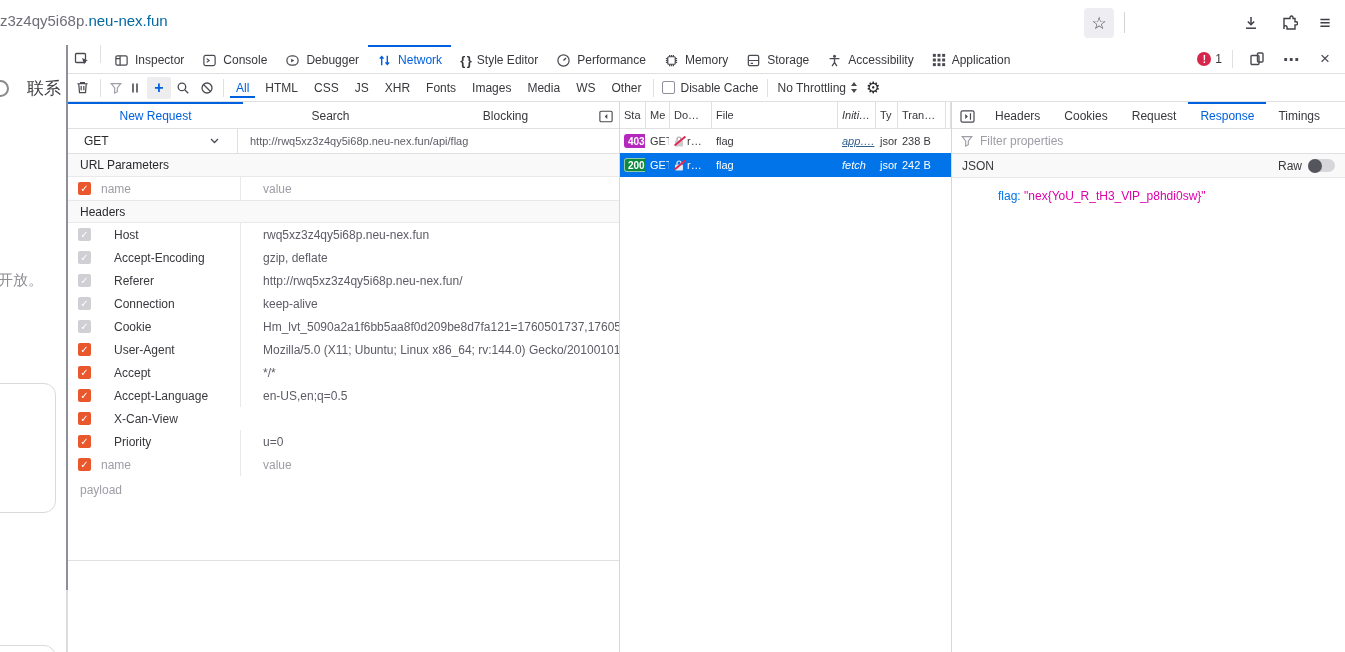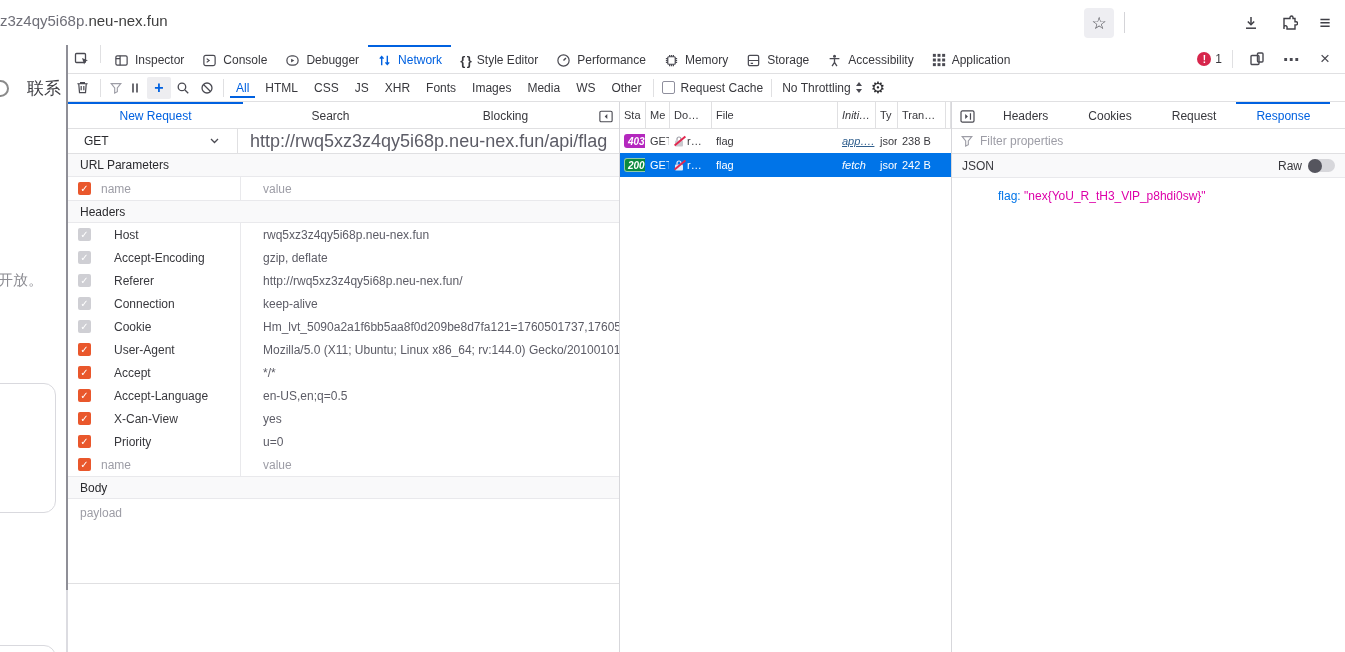--- a/index.html
+++ b/index.html
@@ -4,21 +4,21 @@
 <style>
   * { margin:0; padding:0; box-sizing:border-box; }
   html,body { background:#fff; }
   body { font-family:"Liberation Sans","DejaVu Sans",sans-serif; color:#38383d; }
   #root { position:relative; width:1345px; height:652px; background:#fff; overflow:hidden; }
 
   
   #chrome { position:absolute; left:0; top:0; width:1345px; height:45px; background:#fff; }
   #urlbar-text { position:absolute; left:0; top:12px; font-size:15px; white-space:nowrap; }
   #urlbar-text .muted { color:#6f6f78; }
-  #urlbar-text .host { color:#404040;text-align:center; }
+  #urlbar-text .host { color:#0369a1;text-align:center; }
   .chrome-btn { position:absolute; display:flex; align-items:center; justify-content:center; width:30px; height:30px; border-radius:4px; color:#3f3f46; }
   #star-btn { left:1084px; top:8px; background:#eeeef2; font-size:17px; }
   #chrome-divider { position:absolute; left:1124px; top:12px; width:1px; height:21px; background:#d4d4d8; }
   #dl-btn { left:1236px; top:8px; } #ext-btn { left:1274px; top:8px; }
   #menu-btn { left:1310px; top:8px; font-size:19px; }
 
   
   #page-strip { position:absolute; left:0; top:60px; width:66px; height:607px; background:#fff; overflow:hidden; }
   #strip-circle { position:absolute; left:-8px; top:20px; width:17px; height:17px; border:2px solid #8a8a8a; border-radius:50%; }
   #strip-nav { position:absolute; left:27px; top:17px; font-size:17px; color:#3d3d42; }
@@ -59,28 +59,28 @@
   #throttle { display:flex; align-items:center; gap:4px; white-space:nowrap; padding:0 6px; }
   #gear-btn { font-size:16px; padding:0 8px 0 2px; color:#2a2a2e; }
 
   
   #dt-content { flex:1; display:flex; min-height:0; }
   #pane-left { width:552px; border-right:1px solid #d7d7db; display:flex; flex-direction:column; }
   #pane-mid { width:332px; border-right:1px solid #d7d7db; font-size:11px; }
   #pane-right { flex:1; display:flex; flex-direction:column; min-width:0; }
 
   .panel-tabs { height:27px; display:flex; align-items:stretch; border-bottom:1px solid #e0e0e2; flex:0 0 27px; }
-  .panel-tab { display:flex; align-items:center; justify-content:center; border-top:2px solid transparent; padding:0 20px; color:#38383d; white-space:nowrap; }
+  .panel-tab { display:flex; align-items:center; justify-content:center; border-top:2px solid transparent; padding:0 12px; color:#38383d; white-space:nowrap; }
   .panel-tab.active { color:#0061e0; border-top-color:#0061e0; }
   .panel-tab.grow { flex:1; }
 
   
   #method-row { height:25px; display:flex; align-items:stretch; border-bottom:1px solid #e0e0e2; flex:0 0 25px; }
   #method-select { width:170px; display:flex; align-items:center; justify-content:space-between; padding:0 18px 0 16px; border-right:1px solid #e0e0e2; color:#2a2a2e; }
-  #url-input { flex:1; border:none; outline:none; font-size:18px; color:#5c5c66; padding:0 12px; font-family:inherit; }
+  #url-input { flex:1; border:none; outline:none; font-size:11px; color:#5c5c66; padding:0 12px; font-family:inherit; }
   .section-bar { height:23px; line-height:22px; padding-left:12px; background:#f9f9fa; border-bottom:1px solid #e9e9ec; color:#2a2a2e; flex:0 0 23px; }
   .section-bar.bt { border-top:1px solid #e9e9ec; }
   .kv-row { height:23px; display:flex; align-items:center; flex:0 0 23px; }
   .kv-name { width:172px; display:flex; align-items:center; gap:10px; padding-left:10px; height:100%; }
   .kv-value { flex:1; border-left:1px solid #e9e9ec; height:100%; display:flex; align-items:center; padding-left:22px; color:#5c5c66; overflow:hidden; white-space:nowrap; }
   .kv-label { color:#38383d;margin-left:13px; }
   .ph { color:#9d9da6; }
   .cb { width:13px; height:13px; border-radius:2px; display:flex; align-items:center; justify-content:center; color:#fff; font-size:10px; line-height:1; flex:0 0 13px; }
   .cb-on { background:#e9572c; }
   .cb-muted { background:#cfcfd4; }
@@ -89,21 +89,21 @@
   #payload-input::placeholder { color:#9d9da6; }
 
   
   #col-header { height:27px; display:flex; align-items:center; border-bottom:1px solid #e0e0e2; color:#38383d; }
   .col { padding-left:4px; border-right:1px solid #e0e0e2; height:100%; display:flex; align-items:center; overflow:hidden; white-space:nowrap; }
   .c-status{width:26px;} .c-method{width:24px;} .c-domain{width:42px;} .c-file{width:126px;}
   .c-init{width:38px;font-style:italic;} .c-type{width:22px;} .c-tran{width:48px;} .c-size{flex:1;min-width:0;}
   .req-row { height:24px; display:flex; align-items:center; color:#38383d; }
   .req-row .col { border-right:1px solid transparent; }
   .req-row.selected { background:#0074e8; color:#fff; }
-  .status-badge { font-size:10px; font-weight:bold; color:#fff; padding:1.5px 4px; border-radius:3px; white-space:nowrap;font-style:italic; }
+  .status-badge { font-size:10px; font-weight:bold; color:#fff; padding:1.5px 4px; border-radius:3px; white-space:nowrap; }
   .st-err { background:#b428be; }
   .st-ok { background:#0b8a3e; box-shadow:0 0 0 1px rgba(255,255,255,.55) inset; }
   .init-link { text-decoration:underline; color:#2f5e8d; }
   .lockwrap { position:relative; width:11px; height:12px; margin-right:2px; flex:0 0 11px; }
   .lockwrap svg { position:absolute; left:0; top:1px; }
   .lockwrap::after { content:""; position:absolute; left:-1px; top:5px; width:14px; height:2px; background:#e22850; transform:rotate(-40deg); }
 
   
   #prop-filter-row { height:25px; display:flex; align-items:center; border-bottom:1px solid #e0e0e2; padding-left:8px; flex:0 0 25px; }
   #prop-filter { border:none; outline:none; flex:1; font-size:12px; padding:0 6px; font-family:inherit; color:#38383d; }
@@ -311,21 +311,21 @@
       <span class="pill">JS</span>
       <span class="pill">XHR</span>
       <span class="pill">Fonts</span>
       <span class="pill">Images</span>
       <span class="pill">Media</span>
       <span class="pill">WS</span>
       <span class="pill">Other</span>
       <div class="vdiv"></div>
       <div id="cache-wrap">
         <span id="cache-box"></span>
-        <span>Request Cache</span>
+        <span>Disable Cache</span>
       </div>
       <div class="vdiv"></div>
       <div id="throttle">
         <span>No Throttling</span>
         <span class="icon">
             <svg width="8" height="11" viewBox="0 0 8 11" fill="#4a4a52">
               <path d="M4 0 7 4H1z"></path>
               <path d="M4 11 1 7h6z"></path>
             </svg>
           </span>
@@ -427,40 +427,38 @@
               <span class="cb cb-on">✓</span>
               <span class="kv-label">Accept-Language</span>
             </div>
           <div class="kv-value">en-US,en;q=0.5</div>
         </div>
         <div class="kv-row">
           <div class="kv-name">
               <span class="cb cb-on">✓</span>
               <span class="kv-label">X-Can-View</span>
             </div>
-          <div class="kv-value">yes</div>
         </div>
         <div class="kv-row">
           <div class="kv-name">
               <span class="cb cb-on">✓</span>
               <span class="kv-label">Priority</span>
             </div>
           <div class="kv-value">u=0</div>
         </div>
         <div class="kv-row">
           <div class="kv-name">
               <span class="cb cb-on">✓</span>
               <span class="ph">name</span>
             </div>
           <div class="kv-value">
               <span class="ph">value</span>
             </div>
         </div>
 
-        <div class="section-bar bt">Body</div>
         <div id="body-area">
           <textarea id="payload-input" placeholder="payload" style=""></textarea>
         </div>
       </div>
 
       <div id="pane-mid">
         <div id="col-header">
           <div class="col c-status">Sta</div>
           <div class="col c-method">Me</div>
           <div class="col c-domain">Do…</div>

